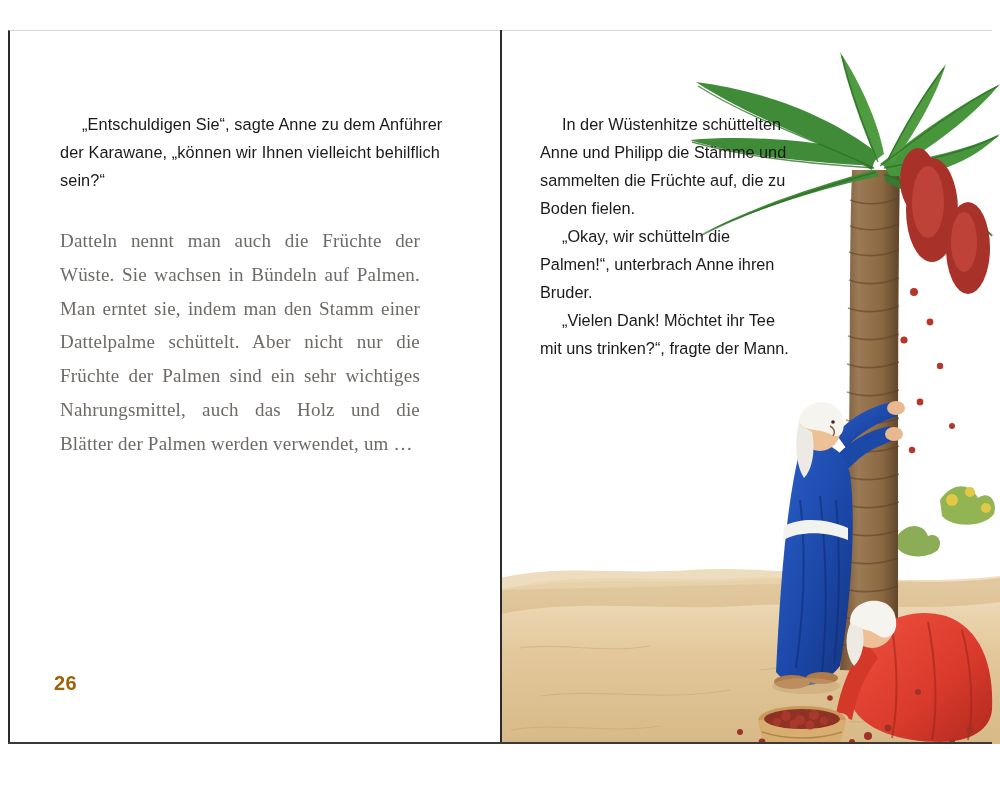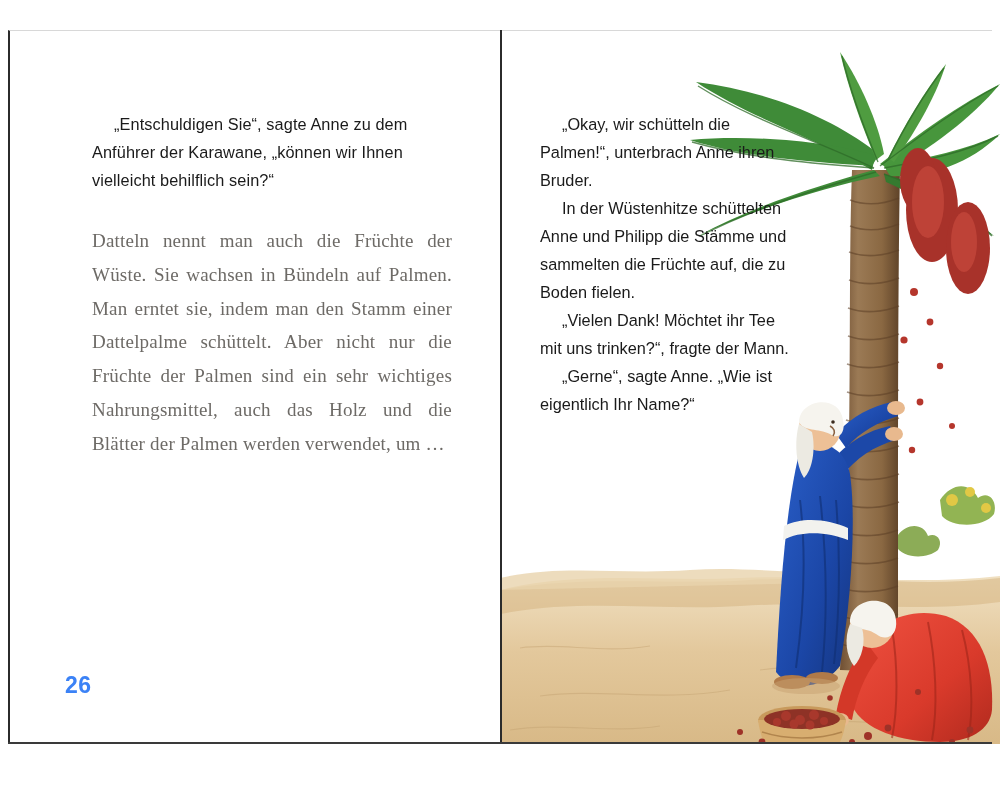--- a/index.html
+++ b/index.html
@@ -51,21 +51,21 @@
 
   .page {
     position: relative;
     width: 500px;
     height: 800px;
     box-sizing: border-box;
   }
 
   
   .left-page {
-    padding: 110px 36px 0 92px;
+    padding: 110px 36px 0 60px;
   }
   .body-text {
     font-size: 16.3px;
     line-height: 1.72;
     color: #1a1a1a;
     letter-spacing: 0.1px;
   }
   .body-text p {
     margin: 0;
     text-indent: 1.35em;
@@ -78,25 +78,25 @@
     line-height: 1.78;
     color: #6d6a66;
     text-align: justify;
     width: 360px;
     letter-spacing: 0.2px;
   }
   .book-quote p { margin: 0; }
 
   .page-number {
     position: absolute;
-    left: 65px;
+    left: 54px;
     top: 672px;
-    font-size: 23px;
+    font-size: 20px;
     font-weight: bold;
-    color: #3b82f6;
+    color: #a16207;
     letter-spacing: 0.5px;
   }
 
   
   .right-page {
     overflow: hidden;
   }
   .illustration {
     position: absolute;
     left: 0;
@@ -331,23 +331,22 @@
           <circle cx="418" cy="662" r="3"></circle>
           <circle cx="330" cy="668" r="2.8"></circle>
         </g>
 
         <ellipse cx="302" cy="738" rx="48" ry="8" fill="#c7a272" opacity="0.55"></ellipse>
         <ellipse cx="306" cy="656" rx="34" ry="8" fill="#c7a272" opacity="0.5"></ellipse>
       </svg>
     </div>
 
     <div class="right-text">
+      <p>In der Wüstenhitze schüttelten Anne und Philipp die Stämme und sammelten die Früchte auf, die zu Boden fielen.</p>
       <p>„Okay, wir schütteln die Palmen!“, unterbrach Anne ihren Bruder.</p>
-      <p>In der Wüstenhitze schüttelten Anne und Philipp die Stämme und sammelten die Früchte auf, die zu Boden fielen.</p>
       <p>„Vielen Dank! Möchtet ihr Tee mit uns trinken?“, fragte der Mann.</p>
-      <p>„Gerne“, sagte Anne. „Wie ist eigentlich Ihr Name?“</p>
     </div>
   </div>
 
   <div class="page-frame"></div>
   <div class="gutter"></div>
   <div class="bottom-edge"></div>
 </div>
 
 </body></html>

